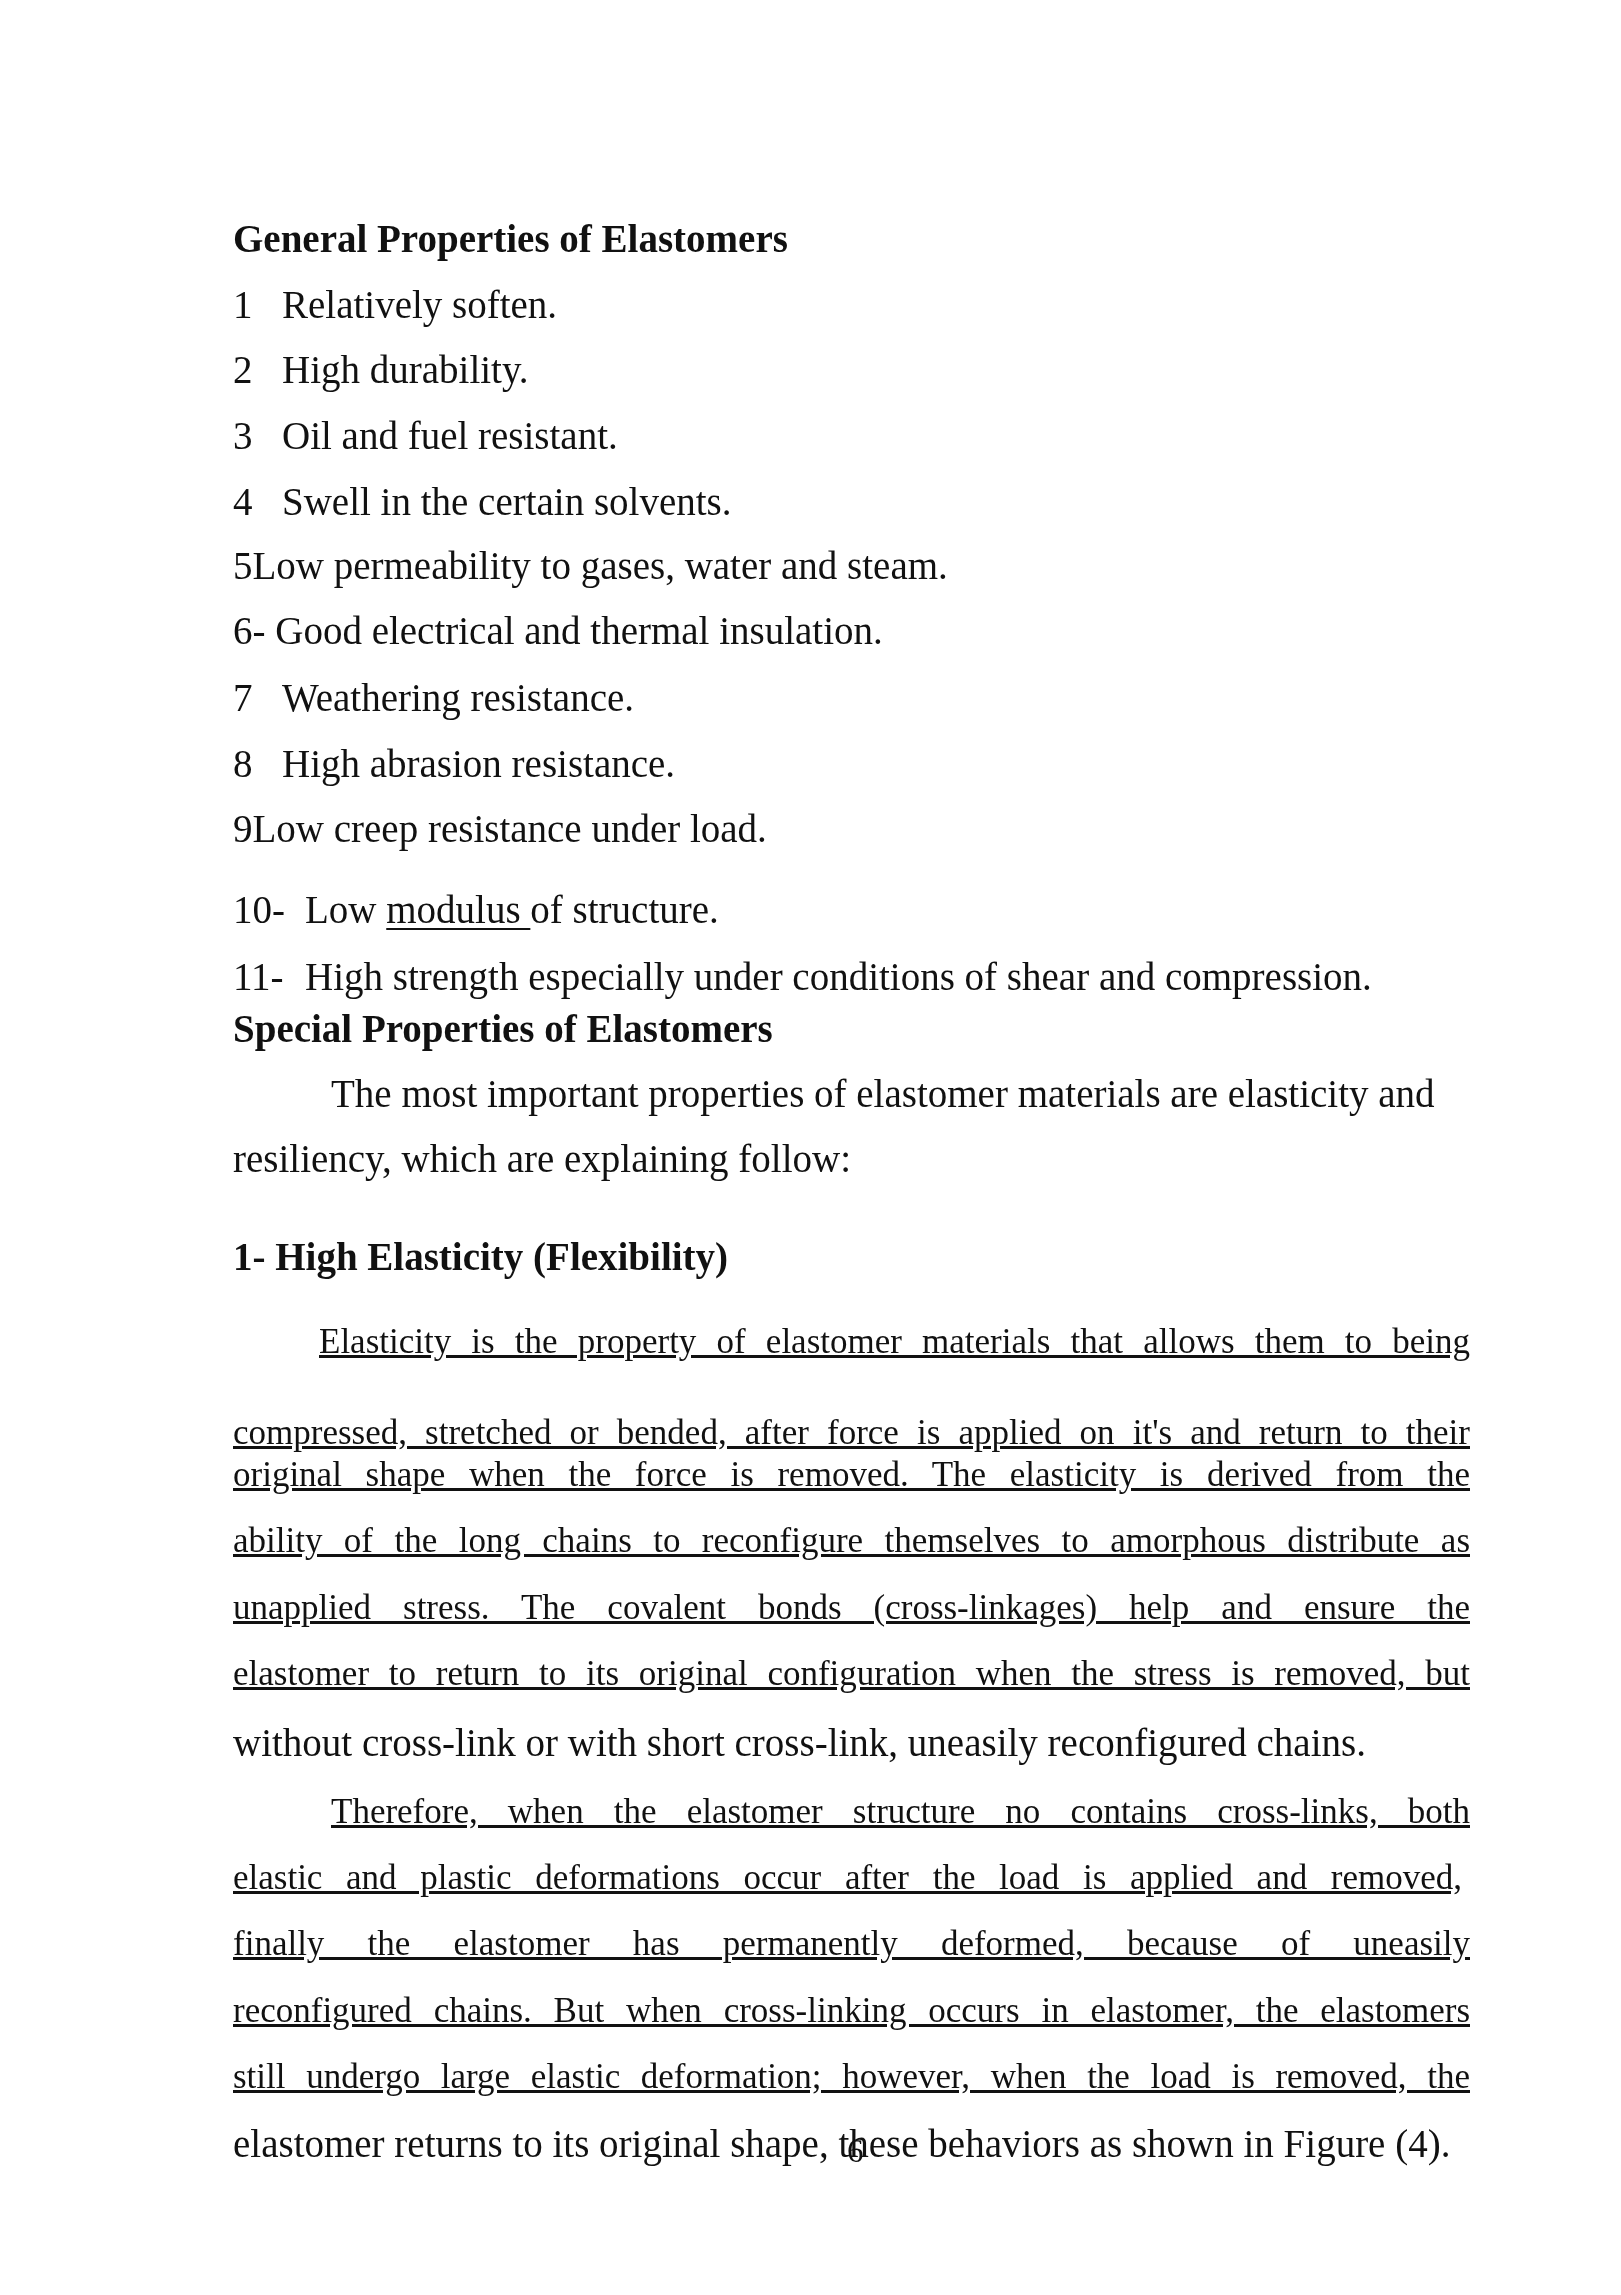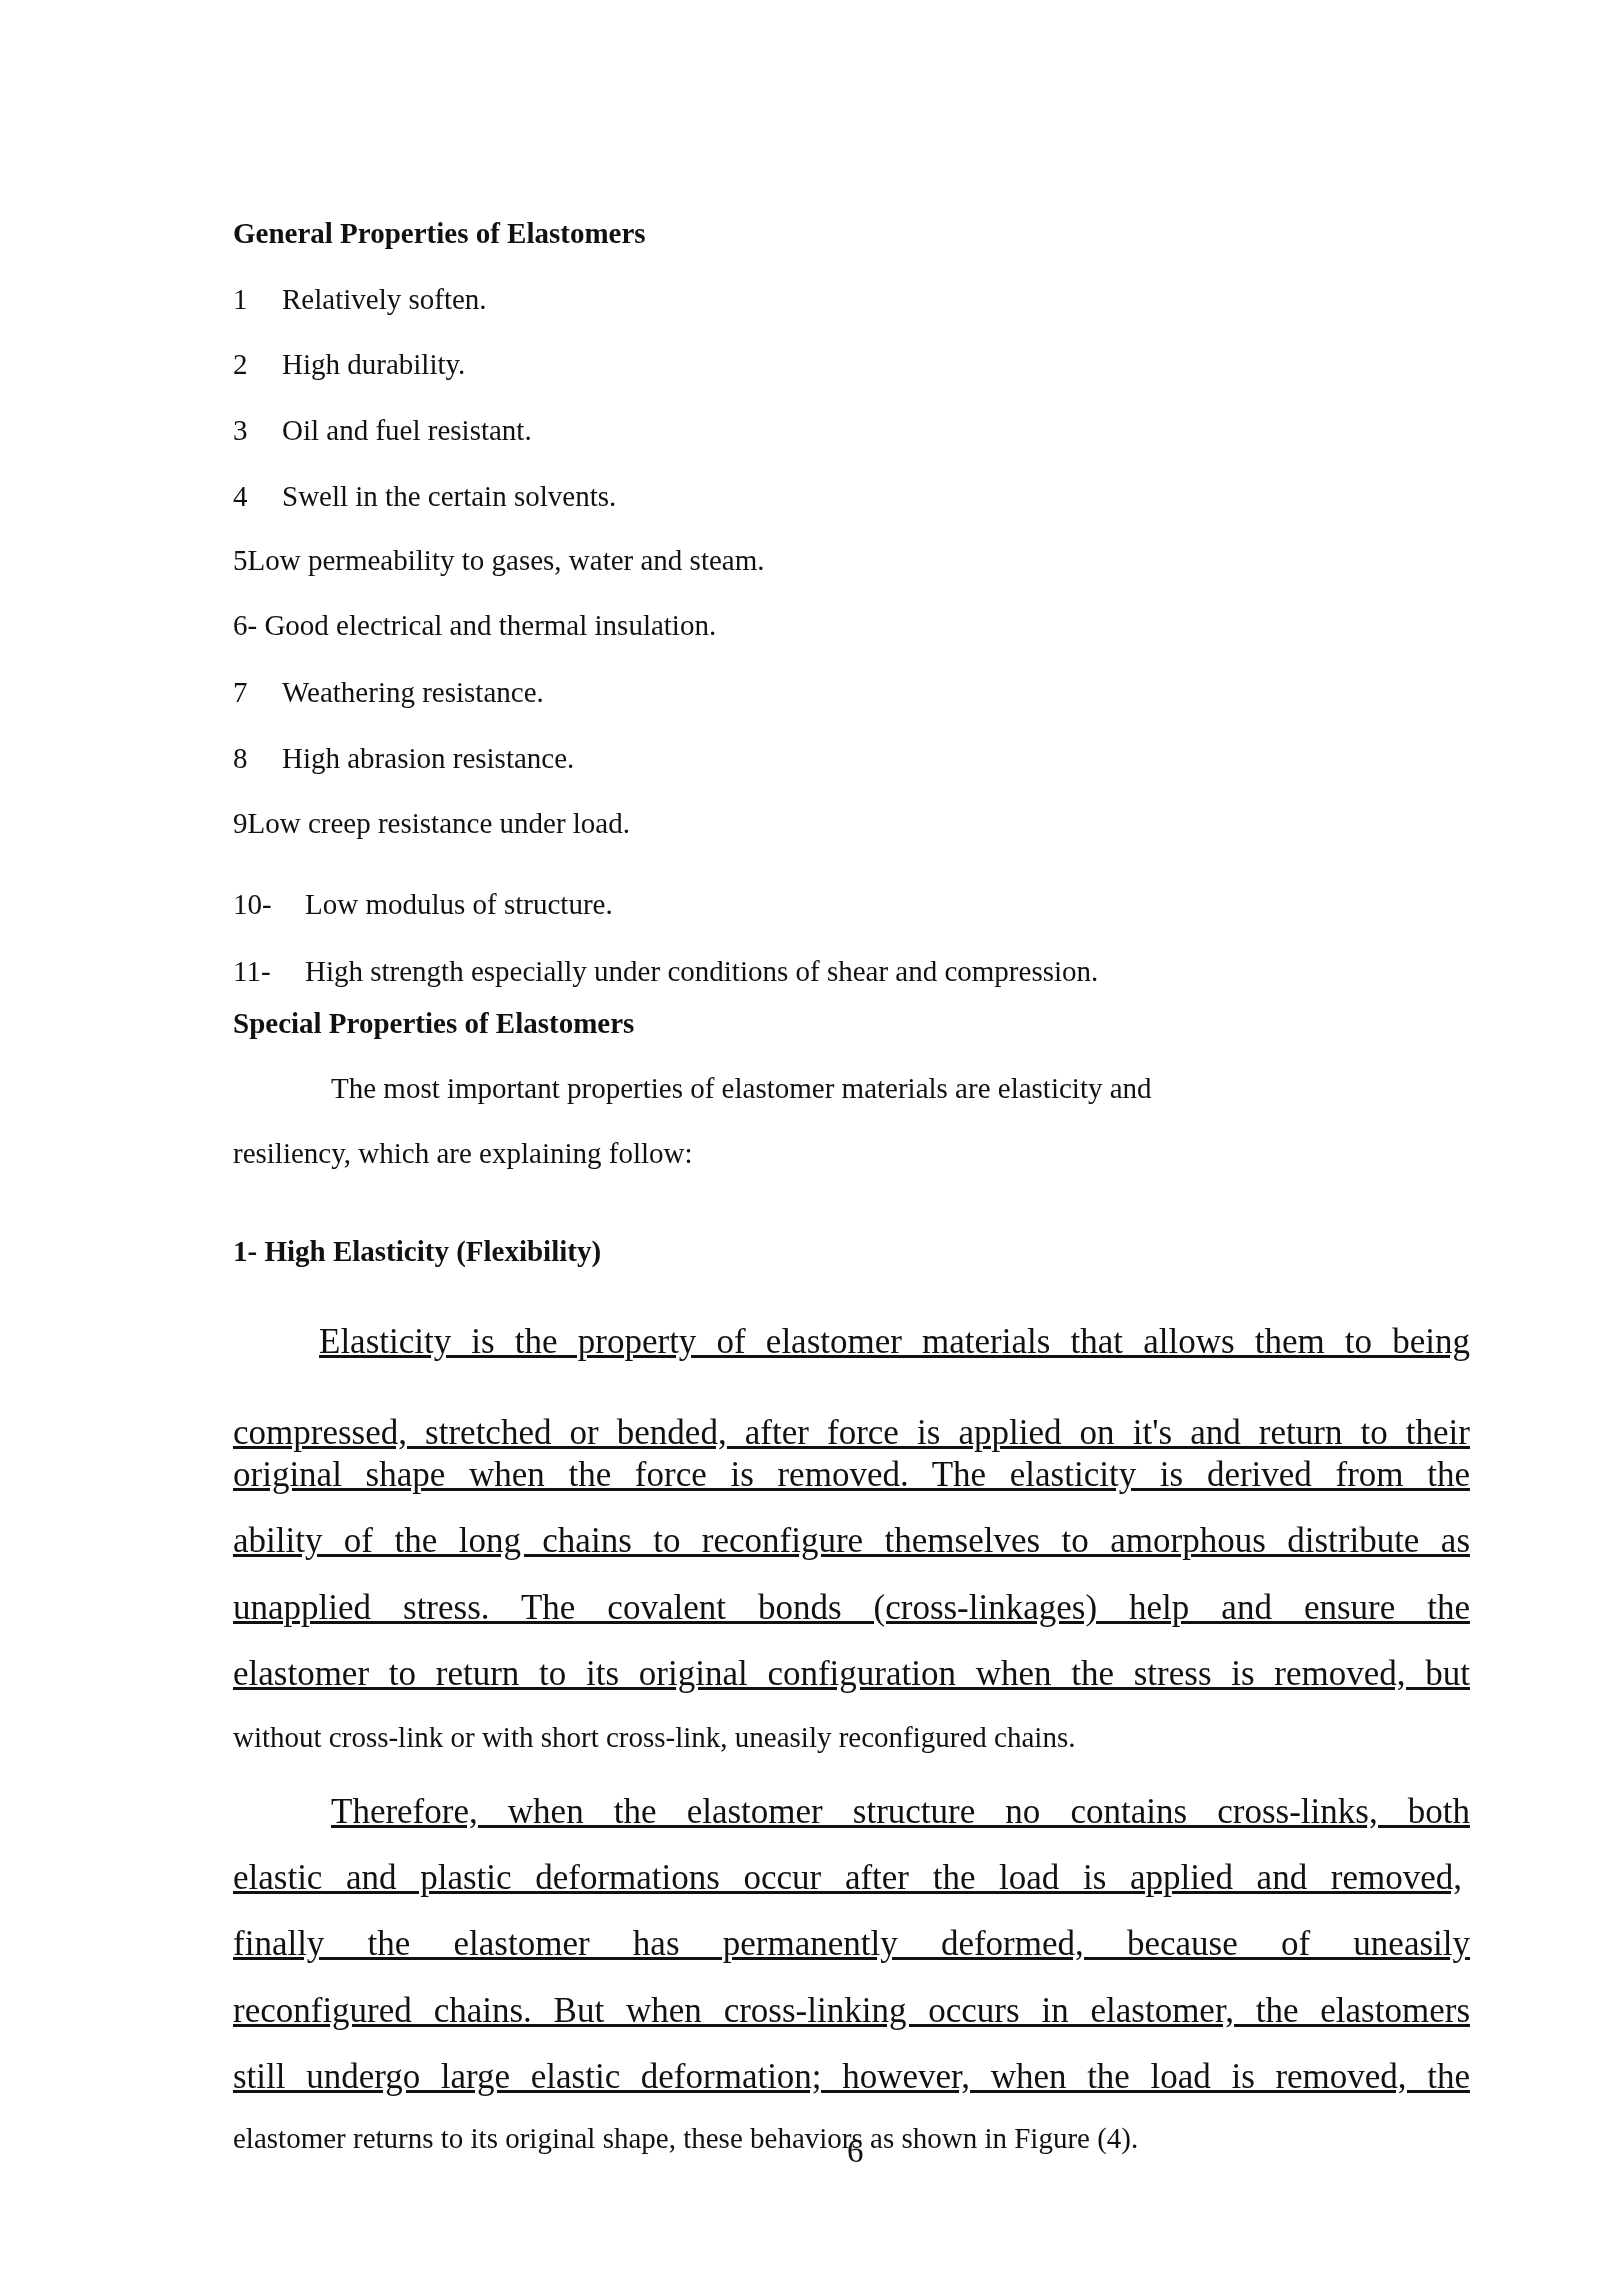--- a/index.html
+++ b/index.html
@@ -1,25 +1,25 @@
 <!DOCTYPE html>
 <html style="font-size:10px"><head>
 <meta charset="utf-8">
 <style>
   html, body { margin: 0; padding: 0; background: #ffffff; }
   body { width: 1622px; height: 2295px; position: relative; overflow: hidden;
          font-family: "Liberation Serif", "DejaVu Serif", serif; color: #111111; }
-  .line { position: absolute; left: 233px; white-space: nowrap; font-size: 29px; line-height: 1; }
+  .line { position: absolute; left: 233px; white-space: nowrap; font-size: 39px; line-height: 1; }
   .bold { font-weight: bold; }
   .num { display: inline-block; width: 49px; }
   .num-wide { display: inline-block; width: 72px; margin-top: 15px; }
   .just { position: absolute; left: 233px; width: 1237px; font-size: 35px; line-height: 1;
           text-align: justify; text-align-last: justify; white-space: nowrap; text-decoration: underline; }
   .just span.fill { display: block; }
-  .u { text-underline-offset: 5px; text-decoration-thickness: 1.9px; }
+  .u { text-decoration: underline; text-underline-offset: 5px; text-decoration-thickness: 1.9px; }
   .pagenum { position: absolute; left: 847px; font-size: 33px; line-height: 1; }
 </style>
 </head>
 <body>
 
 <div class="line bold" style="top:219px;">General Properties of Elastomers</div>
 
 <div class="line" style="top:285px;"><span class="num">1</span><span>Relatively soften.</span></div>
 <div class="line" style="top:350px;"><span class="num">2</span><span>High durability.</span></div>
 <div class="line" style="top:416px;"><span class="num">3</span><span>Oil and fuel resistant.</span></div>

